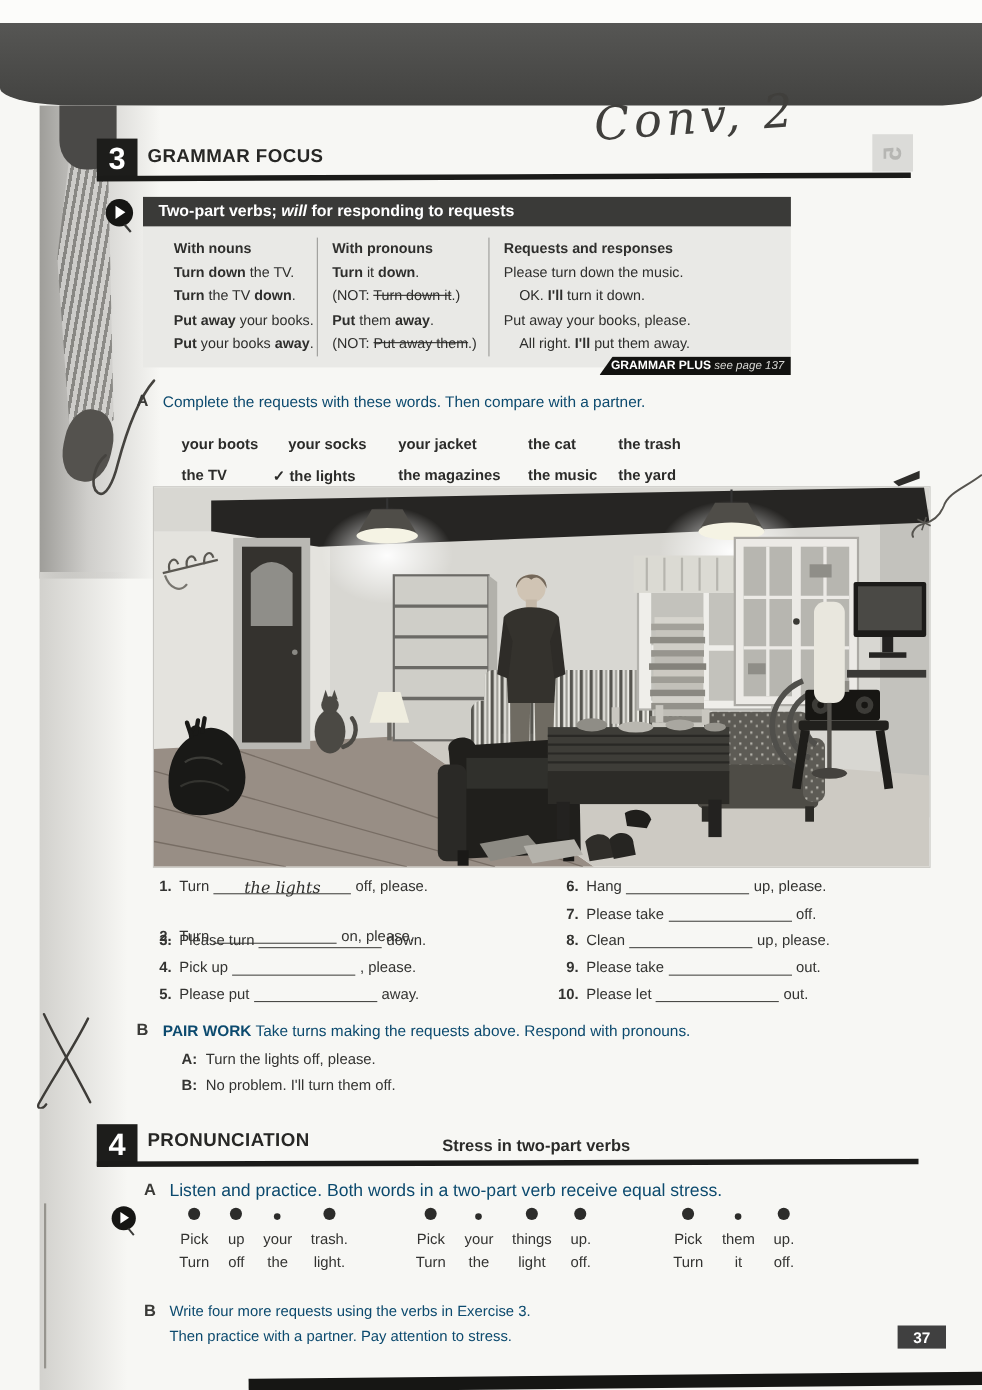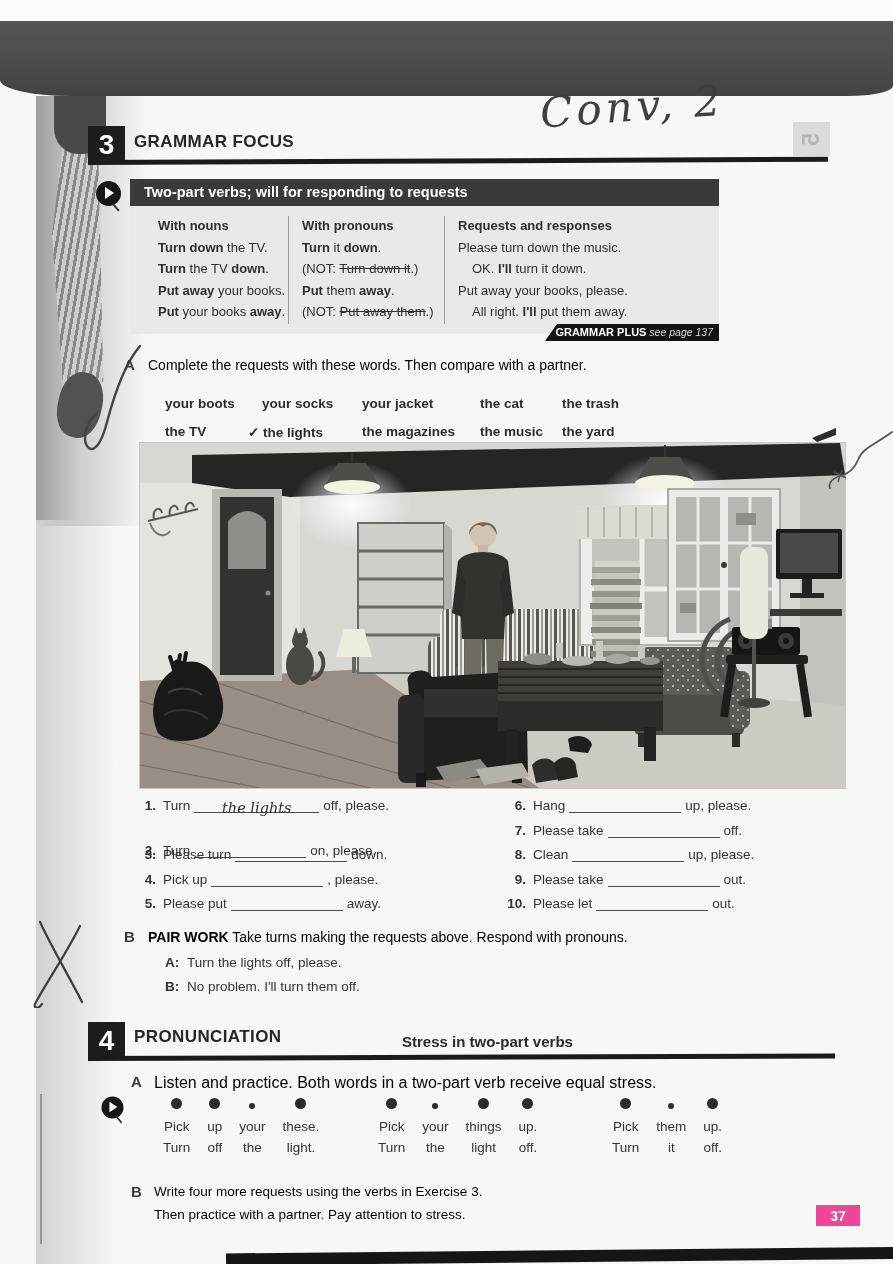--- a/index.html
+++ b/index.html
@@ -1,20 +1,20 @@
 <!DOCTYPE html>
 <html><head>
 <meta charset="utf-8">
 <style>
   html,body{margin:0;padding:0;background:#ffffff;}
   #canvas{position:relative;width:893px;height:1264px;background:#f7f7f4;overflow:hidden;
           font-family:"Liberation Sans",sans-serif;color:#2e2e2c;}
   .abs{position:absolute;}
   .b{font-weight:bold;}
-  .i{}
+  .i{font-style:italic;}
   .st{text-decoration:line-through;}
 
   
   .scan-top{left:0;top:21px;width:893px;height:75px;
     background:linear-gradient(#565654,#434341);
     border-bottom-left-radius:70px 16px;border-bottom-right-radius:45px 10px;}
   .top-white{left:0;top:0;width:893px;height:21px;background:#fcfcfa;}
   .left-shade{left:36px;top:96px;width:110px;height:430px;
     background:linear-gradient(90deg,#9e9d99,#cfcecb 40%,rgba(247,247,244,0));}
   .left-shade2{left:36px;top:520px;width:80px;height:744px;
@@ -55,21 +55,21 @@
   .gcol .line.ind{padding-left:14px;}
   .ghead{font-weight:bold;}
   .gdiv{position:absolute;top:10px;width:1px;height:108px;background:#9b9b97;}
   .gtag{left:545px;top:324px;width:174px;height:17px;background:#121210;color:#fff;
     font-size:11px;line-height:17px;text-align:right;padding-right:6px;box-sizing:border-box;
     clip-path:polygon(12px 0,100% 0,100% 100%,0 100%);}
   .gtag .see{font-style:italic;font-weight:normal;color:#d8d8d4;font-size:10.5px;}
 
   
   .exlabel{font-size:15px;font-weight:bold;color:#3a3a37;}
-  .instr{font-size:14px;color:#000000;text-align:center;}
+  .instr{font-size:14px;color:#0c4a6e;text-align:center;}
   .wb{font-size:13.5px;font-weight:bold;color:#2c2c2a;white-space:nowrap;}
 
   
   .qitem{position:absolute;font-size:13.5px;color:#333331;white-space:nowrap;}
   .qnum{display:inline-block;width:26px;text-align:right;font-weight:bold;margin-right:7px;}
   .blank{display:inline-block;border-bottom:1.4px solid #4a4a47;height:15px;margin:0 4px;
     text-align:center;vertical-align:bottom;}
   .ans{font-family:"DejaVu Serif",serif;font-style:italic;font-size:14.5px;color:#2f2f2d;
     position:relative;top:3px;}
   .w1{width:125px;} .w2{width:112px;}
@@ -80,21 +80,21 @@
   
   .pgroup{position:absolute;display:flex;}
   .pcol{display:flex;flex-direction:column;align-items:center;margin-right:17px;}
   .dotbox{height:13px;display:flex;align-items:flex-end;justify-content:center;margin-bottom:7px;}
   .dot{border-radius:50%;background:#2c2c2a;display:block;}
   .dot.large{width:11px;height:11px;}
   .dot.small{width:6px;height:6px;}
   .pw{font-size:13.5px;line-height:21px;color:#333331;}
 
   .footer-phrase{font-size:14.5px;font-weight:bold;color:#222220;text-align:right;}
-  .pagebox{background:#ec4899;color:#fff;font-weight:bold;font-size:14px;
+  .pagebox{background:#404040;color:#fff;font-weight:bold;font-size:14px;
     display:flex;align-items:center;justify-content:center;}
 
   svg{display:block;}
 </style>
 </head>
 <body>
 
 <div id="canvas">
 
   <div class="abs top-white"></div>
@@ -490,21 +490,21 @@
       <span class="dotbox">
           <span class="dot small"></span>
         </span>
       <span class="pw">your</span>
       <span class="pw">the</span>
     </div>
     <div class="pcol">
       <span class="dotbox">
           <span class="dot large"></span>
         </span>
-      <span class="pw">these.</span>
+      <span class="pw">trash.</span>
       <span class="pw">light.</span>
     </div>
   </div>
   <div class="pgroup" style="left:378px;top:1096px;">
     <div class="pcol">
       <span class="dotbox">
           <span class="dot large"></span>
         </span>
       <span class="pw">Pick</span>
       <span class="pw">Turn</span>

